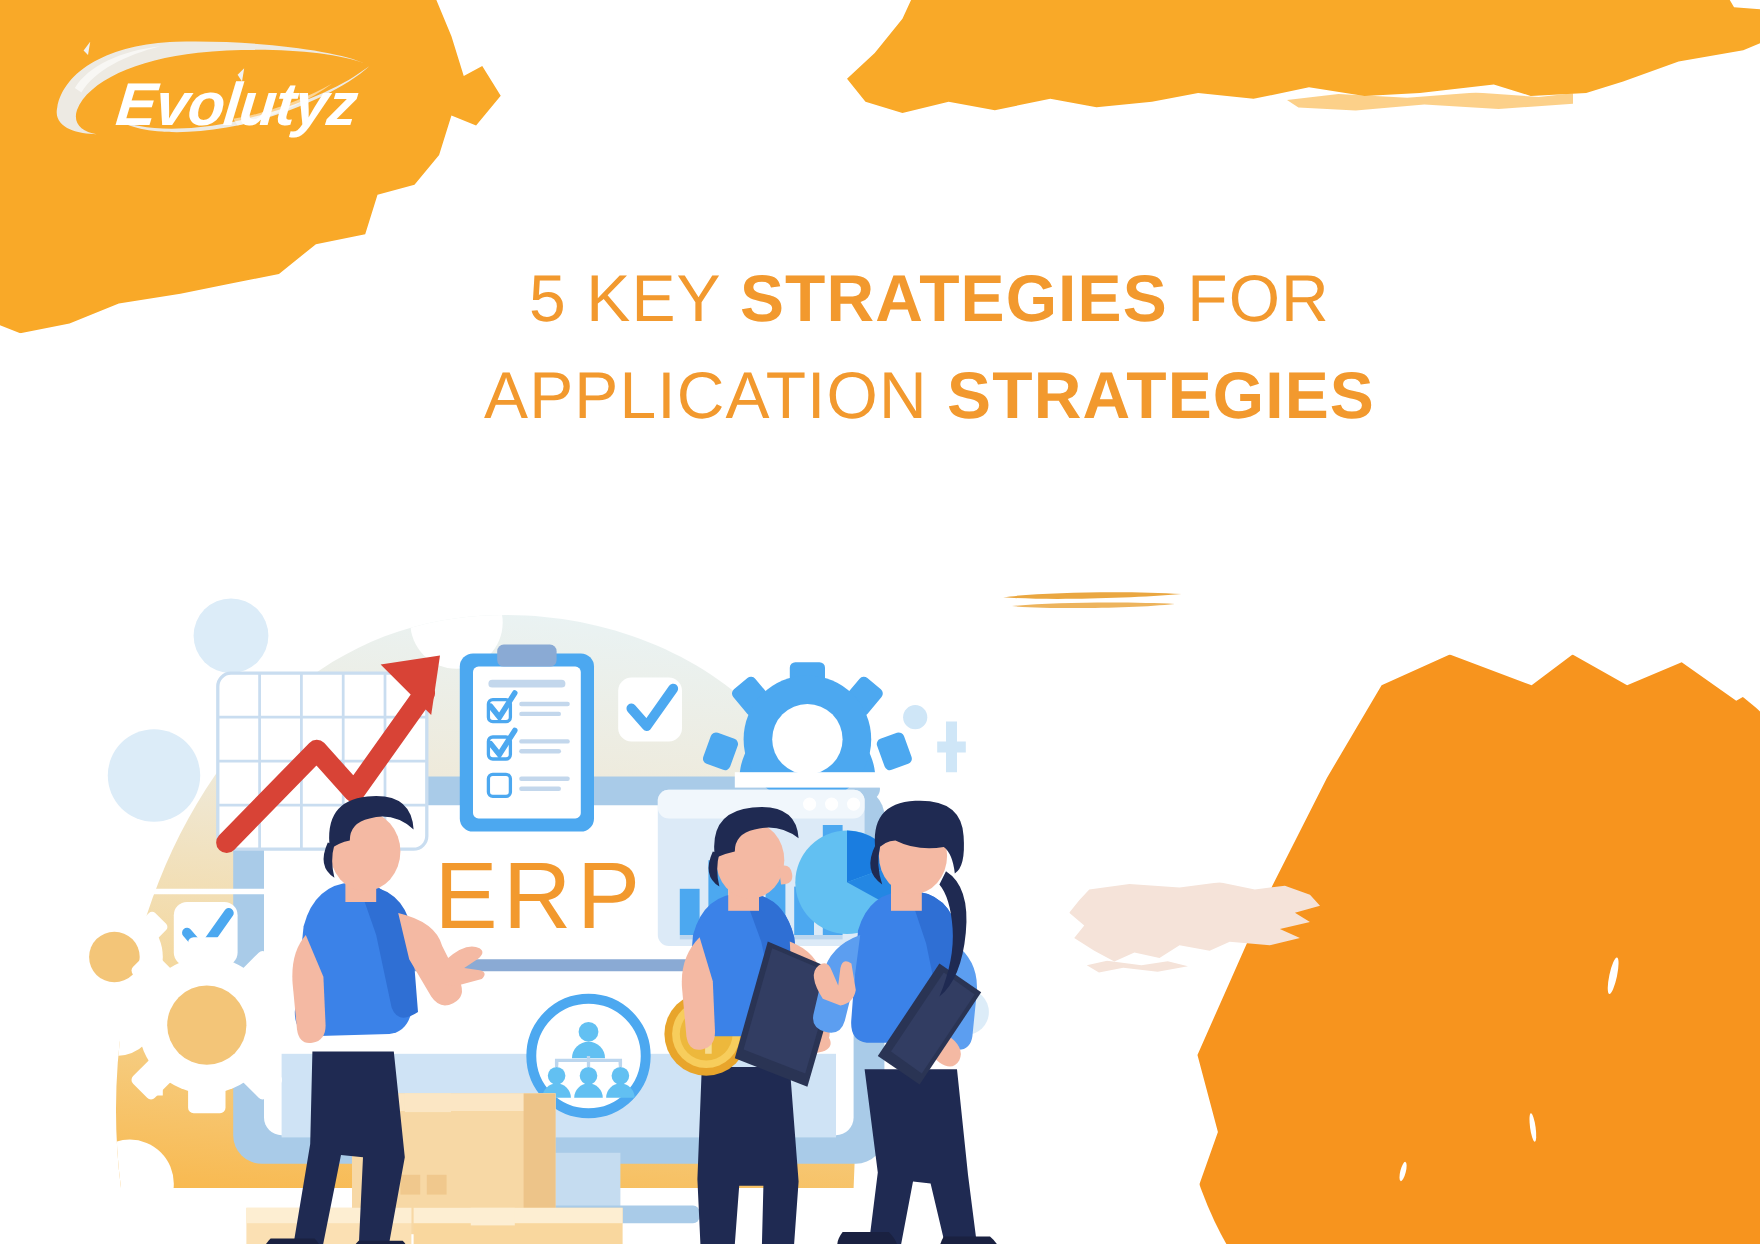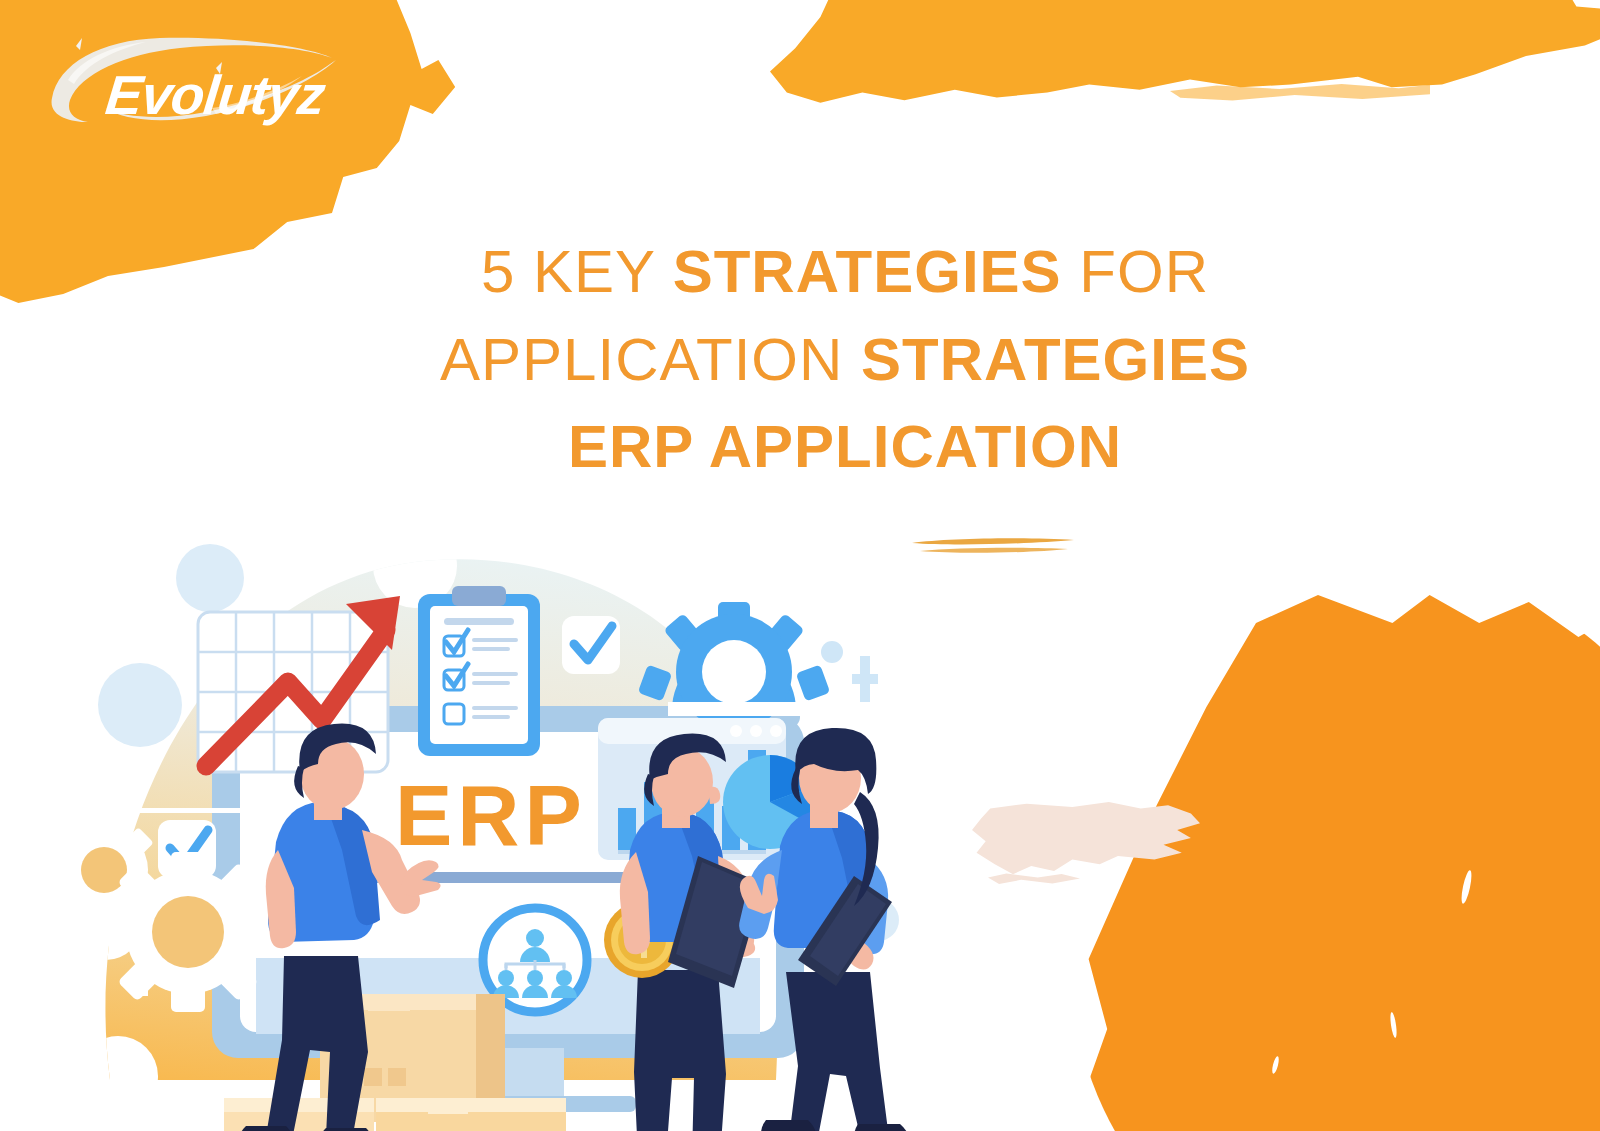--- a/index.html
+++ b/index.html
@@ -141,21 +141,21 @@
     position: absolute;
     left: 70px; top: 520px;
     width: 860px; height: 611px;
   }
   .illustration svg { display: block; }
 
   .erp-word {
     position: absolute;
     left: 395px; top: 772px;
     font-size: 86px;
-    font-weight: bold;
+    font-weight: normal;
     color: #f2992e;
     letter-spacing: 5px;
     line-height: 1;
   }
 </style>
 </head>
 <body>
 
 <div id="canvas">
 
@@ -180,23 +180,20 @@
     </svg>
     <div class="logo-word">Evolutyz</div>
   </div>
 
   <div class="headline">
     <span class="ln">
       <span class="light">5 KEY </span><b>STRATEGIES</b><span class="light"> FOR</span>
     </span>
     <span class="ln">
       <span class="light">APPLICATION </span><b>STRATEGIES</b>
-    </span>
-    <span class="ln">
-      <b>ERP APPLICATION</b>
     </span>
   </div>
 
   <div class="underline-deco">
     <svg width="170" height="22" viewBox="0 0 170 22">
       <path d="M4 9 C40 4 120 3 166 6 C120 10 44 12 4 9 Z" fill="#eaa741"></path>
       <path d="M12 17 C50 13 124 13 160 15 C122 19 50 20 12 17 Z" fill="#eaa741" opacity=".85"></path>
     </svg>
   </div>
 

